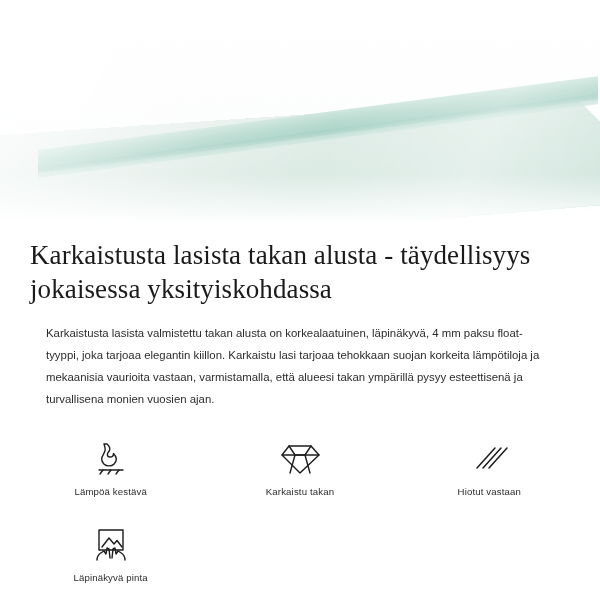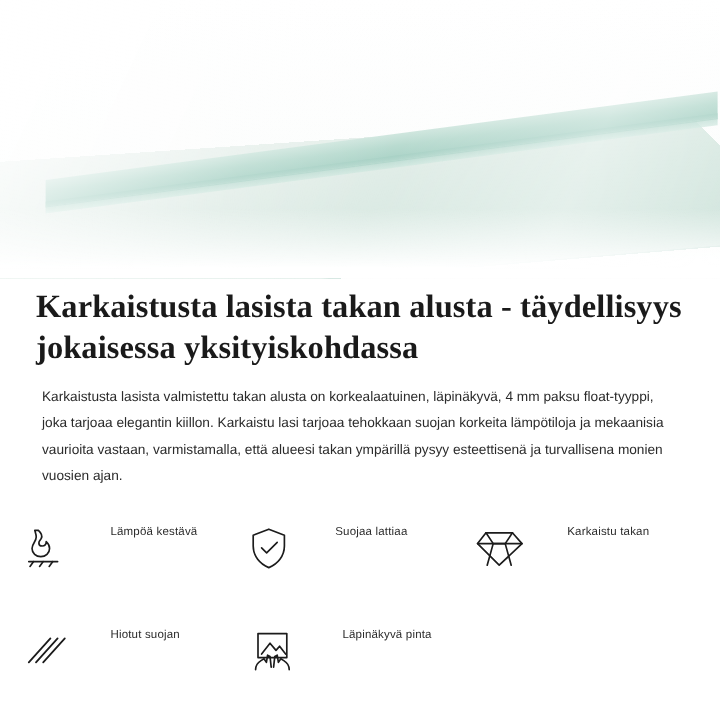--- a/index.html
+++ b/index.html
@@ -78,48 +78,47 @@
   }
 
   
   .content {
     padding: 6px 30px 0 30px;
   }
   h1.headline {
     font-family: "Liberation Serif", serif;
     font-size: 27px;
     line-height: 34px;
-    font-weight: 700;
+    font-weight: 400;
     letter-spacing: 0.1px;
     color: #1a1a1a;
     margin: 0 0 14px 0;
   }
   p.body-copy {
     font-size: 11.4px;
     line-height: 22px;
     color: #2b2b2b;
-    margin: 5px;
+    margin: 16px;
     max-width: 548px;
   }
 
   
   .features {
     margin-top: 30px;
     display: grid;
     grid-template-columns: repeat(3, 1fr);
     grid-template-rows: repeat(2, 78px);
     row-gap: 8px;
     padding: 0 16px;
   }
   .feature {
     display: flex;
-    flex-direction: row;
-    align-items: flex-start;
+    flex-direction: column;
+    align-items: center;
     justify-content: flex-start;
-    gap: 36px;
   }
   .feature .ico {
     height: 38px;
     display: flex;
     align-items: center;
     justify-content: center;
     margin-bottom: 8px;
   }
   .feature .cap {
     font-size: 9.6px;
@@ -154,29 +153,20 @@
         <svg width="40" height="38" viewBox="0 0 40 38" fill="none" stroke="#1c1c1c" stroke-width="1.4" stroke-linecap="round" stroke-linejoin="round">
           <path d="M16 4c2.6 2.4 3.4 4.6 2.4 6.6-.7 1.4-2 2.2-2 3.8 0 1.5 1.2 2.6 2.7 2.6 2.1 0 3.4-1.6 3.4-3.6 1.8 1.6 2.8 3.5 2.8 5.6 0 3.9-3.3 6.9-7.3 6.9s-7.3-3-7.3-6.9c0-4 3.5-5.8 3.5-9.4 0-1.9-.6-3.6-1.2-5.6z"></path>
           <path d="M8 30h24"></path>
           <path d="M12 30l-3 4M20 30l-3 4M28 30l-3 4"></path>
         </svg>
       </div>
       <div class="cap">Lämpöä kestävä</div>
     </div>
 
 
-    <div class="feature">
-      <div class="ico">
-        <svg width="38" height="38" viewBox="0 0 38 38" fill="none" stroke="#1c1c1c" stroke-width="1.4" stroke-linecap="round" stroke-linejoin="round">
-          <path d="M19 3l13 5v9c0 8.4-5.6 15-13 18-7.4-3-13-9.6-13-18V8z"></path>
-          <path d="M13 18.5l4.2 4.2L26 14"></path>
-        </svg>
-      </div>
-      <div class="cap">Suojaa lattiaa</div>
-    </div>
 
     <div class="feature">
       <div class="ico">
         <svg width="42" height="36" viewBox="0 0 42 36" fill="none" stroke="#1c1c1c" stroke-width="1.4" stroke-linecap="round" stroke-linejoin="round">
           <path d="M10 5h22l8 9-19 18L3 14z"></path>
           <path d="M3 14h37"></path>
           <path d="M10 5l6 9-5 18M32 5l-6 9 5 18"></path>
           <path d="M16 14h10"></path>
         </svg>
       </div>
@@ -184,21 +174,21 @@
     </div>
 
     <div class="feature">
       <div class="ico">
         <svg width="40" height="34" viewBox="0 0 40 34" fill="none" stroke="#1c1c1c" stroke-width="1.5" stroke-linecap="round">
           <path d="M8 26L26 6"></path>
           <path d="M14 26L32 6"></path>
           <path d="M20 26L38 6"></path>
         </svg>
       </div>
-      <div class="cap">Hiotut suojan</div>
+      <div class="cap">Hiotut vastaan</div>
     </div>
 
     <div class="feature">
       <div class="ico">
         <svg width="44" height="36" viewBox="0 0 44 36" fill="none" stroke="#1c1c1c" stroke-width="1.4" stroke-linecap="round" stroke-linejoin="round">
           <rect x="10" y="3" width="24" height="20"></rect>
           <path d="M13 20l7-9 5 6 3-3.5 5 6.5"></path>
           <path d="M8 33c0-4 2-6 4.5-7.5L15 24l2 3 1-6 2 1 1 9"></path>
           <path d="M36 33c0-4-2-6-4.5-7.5L29 24l-2 3-1-6-2 1-1 9"></path>
         </svg>

